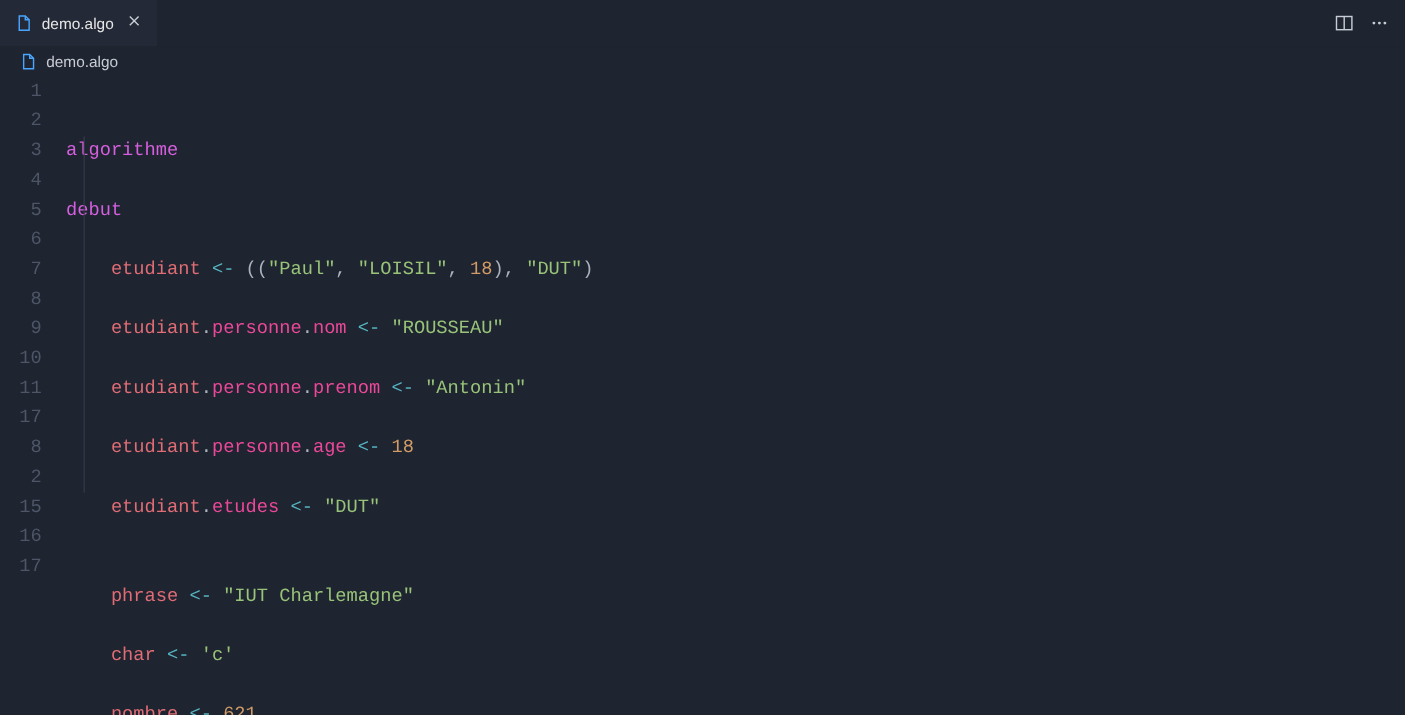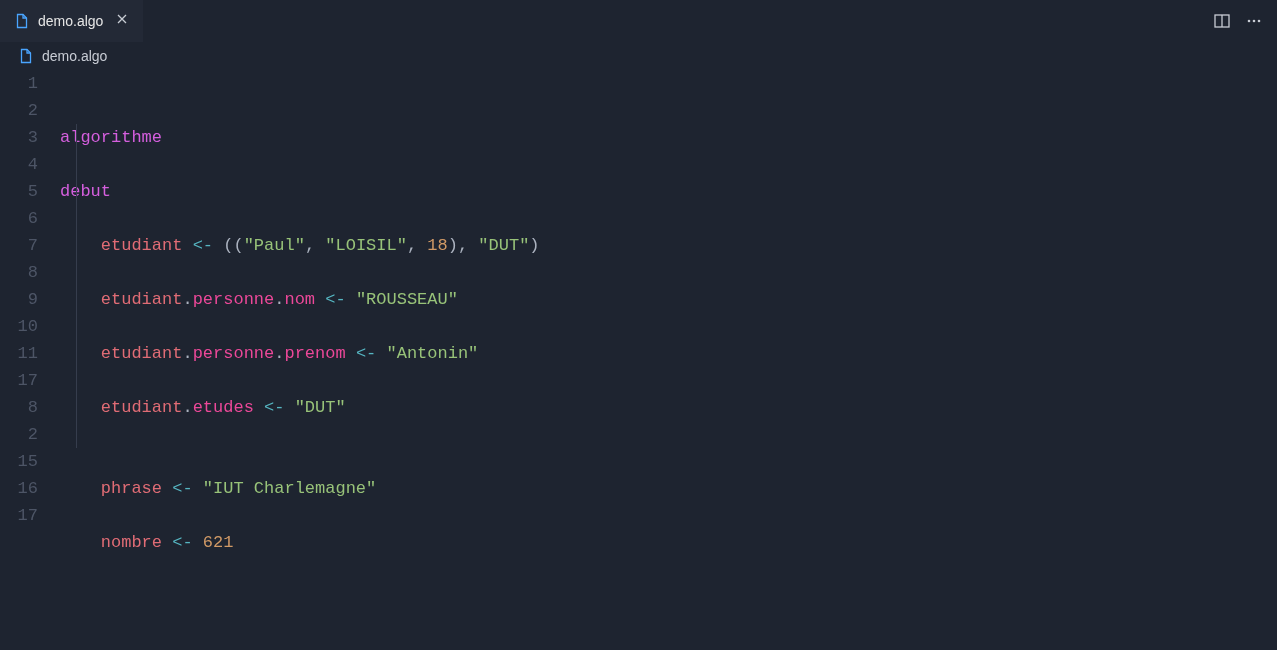--- a/index.html
+++ b/index.html
@@ -141,23 +141,25 @@
     <div>16</div>
     <div>17</div>
   </div>
   <div class="code">
     <div class="indent-guide"></div>
 <span class="line"><span class="kw-algorithme">algorithme</span></span>
 <span class="line"><span class="kw-debut">debut</span></span>
 <span class="line">    <span class="ident">etudiant</span> <span class="op">&lt;-</span> <span class="punct">((</span><span class="str">"Paul"</span><span class="punct">, </span><span class="str">"LOISIL"</span><span class="punct">, </span><span class="num">18</span><span class="punct">)</span><span class="punct">, </span><span class="str">"DUT"</span><span class="punct">)</span></span>
 <span class="line">    <span class="ident">etudiant</span><span class="punct">.</span><span class="prop">personne</span><span class="punct">.</span><span class="prop">nom</span> <span class="op">&lt;-</span> <span class="str">"ROUSSEAU"</span></span>
 <span class="line">    <span class="ident">etudiant</span><span class="punct">.</span><span class="prop">personne</span><span class="punct">.</span><span class="prop">prenom</span> <span class="op">&lt;-</span> <span class="str">"Antonin"</span></span>
+<span class="line">    <span class="ident">etudiant</span><span class="punct">.</span><span class="prop">personne</span><span class="punct">.</span><span class="prop">age</span> <span class="op">&lt;-</span> <span class="num">18</span></span>
 <span class="line">    <span class="ident">etudiant</span><span class="punct">.</span><span class="prop">etudes</span> <span class="op">&lt;-</span> <span class="str">"DUT"</span></span>
 <span class="line"><span></span></span>
 <span class="line">    <span class="ident">phrase</span> <span class="op">&lt;-</span> <span class="str">"IUT Charlemagne"</span></span>
+<span class="line">    <span class="ident">char</span> <span class="op">&lt;-</span> <span class="str">'c'</span></span>
 <span class="line">    <span class="ident">nombre</span> <span class="op">&lt;-</span> <span class="num">621</span></span>
 
 
 
 
 <span class="line"><span></span></span>
 <span class="line"><span></span></span>
   </div>
 </div>
 

